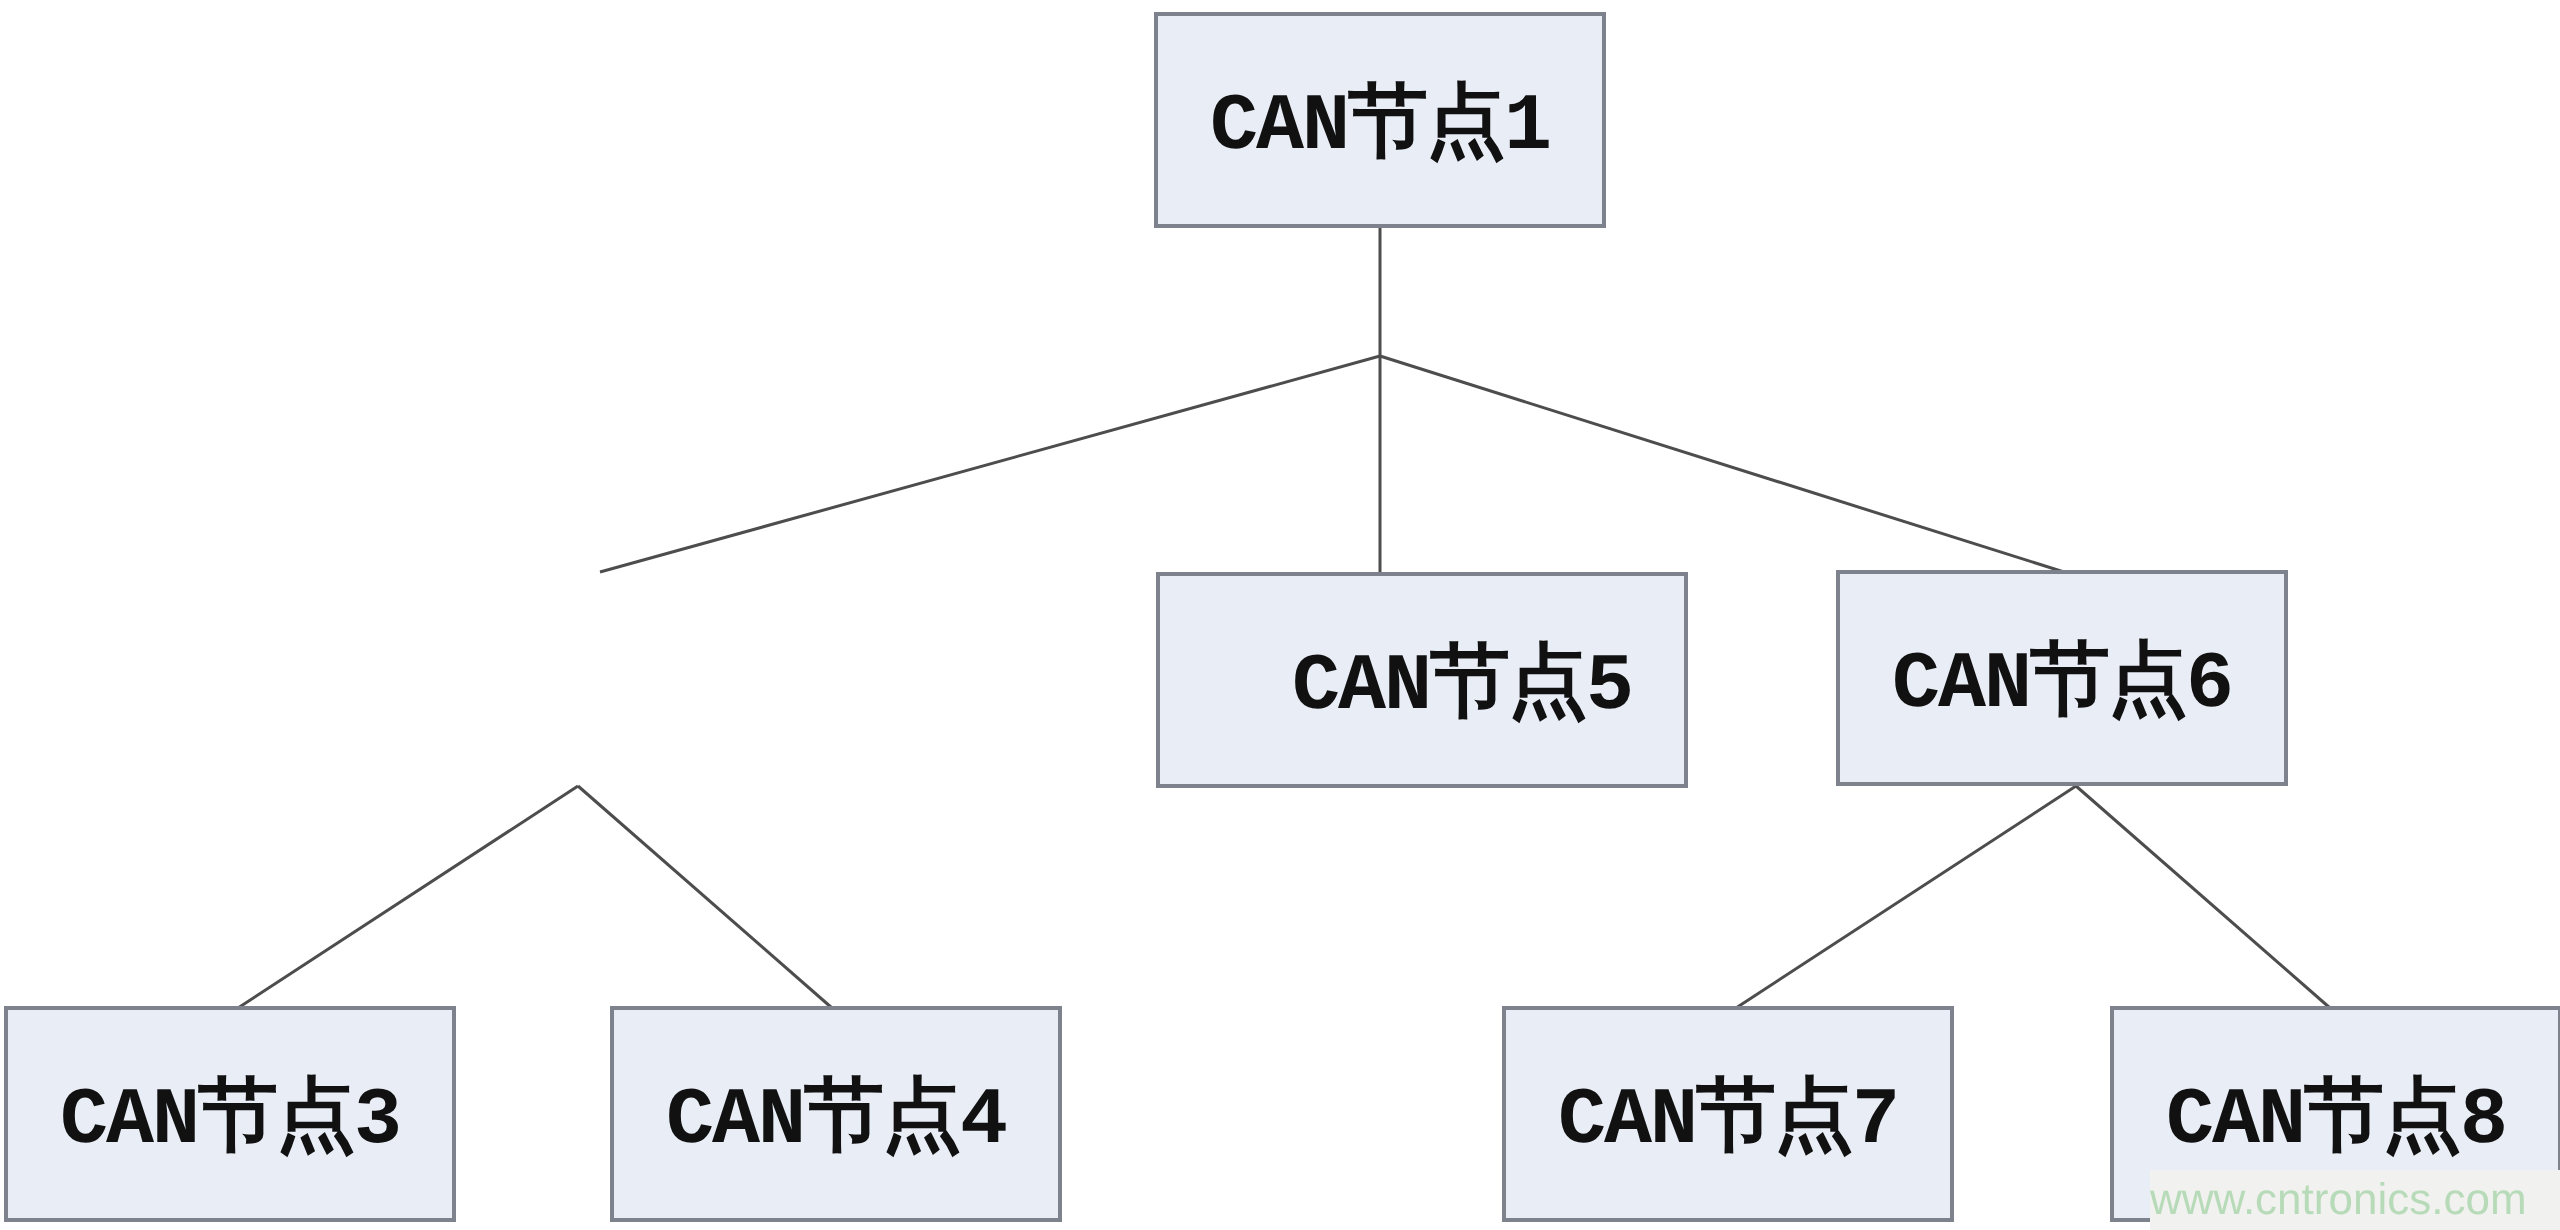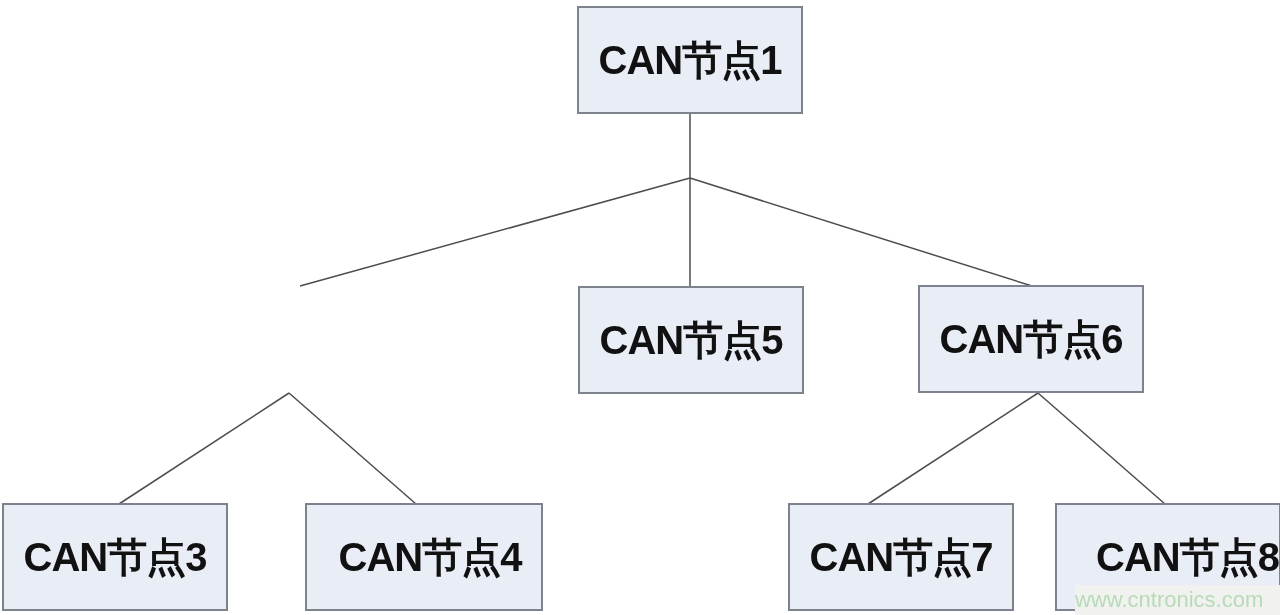--- a/index.html
+++ b/index.html
@@ -33,30 +33,31 @@
     align-items: center;
     justify-content: center;
     box-sizing: content-box;
   }
   .node .label {
     font-size: 40px;
     font-weight: bold;
     color: var(--node-text, #111111);
     letter-spacing: -1px;
     white-space: nowrap;
+    font-family: Liberation Mono, monospace;
   }
   
   #node1 { left: 577px; top: 6px;   }
   #node2 { left: 182px; top: 285px; }
-  #node5 { left: 578px; top: 286px; }
+  #node5 { left: 578px; top: 286px; padding-left: 40px; }
   #node6 { left: 918px; top: 285px; }
   #node3 { left: 2px;   top: 503px; text-align: center; }
-  #node4 { left: 305px; top: 503px; padding-left: 12px; }
-  #node7 { left: 751px; top: 503px; margin-left: 37px; }
-  #node8 { left: 1055px; top: 503px; justify-content: flex-end; }
+  #node4 { left: 305px; top: 503px; }
+  #node7 { left: 751px; top: 503px; }
+  #node8 { left: 1055px; top: 503px; }
   .watermark {
     position: absolute;
     left: 1075px;
     top: 585px;
     width: 205px;
     height: 30px;
     background: var(--watermark-bg, #f1f1ef);
     color: var(--watermark-text, #b7dbb8);
     font-size: 22px;
     line-height: 30px;

